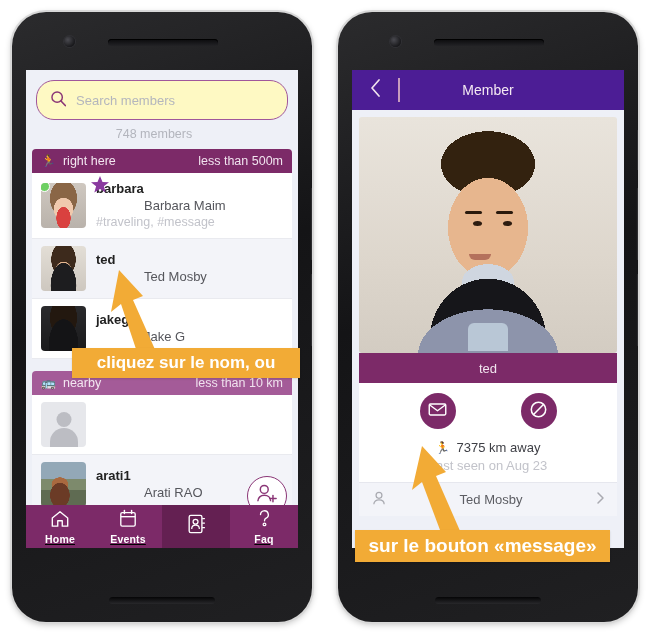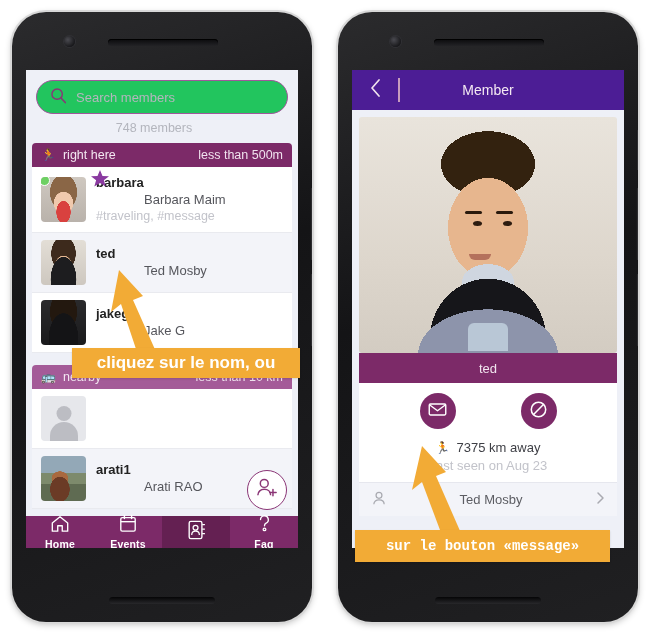--- a/index.html
+++ b/index.html
@@ -54,22 +54,22 @@
 
   .screen {
     position:absolute; top:58px; left:14px;
     width:272px; height:478px;
     background:#eef0f7; overflow:hidden;
   }
 
   
   .search-wrap { padding: 10px 10px 0 10px; background:#eef0f7; }
   .search-bar {
-    height:34px; border:1.5px solid #a0579b; border-radius:18px;
-    background:#22c55e; display:flex; align-items:center; gap:9px;
+    height:40px; border:1.5px solid #a0579b; border-radius:18px;
+    background:#fef9c3; display:flex; align-items:center; gap:9px;
     padding: 0 13px;
   }
   .search-bar .sicon { flex:0 0 auto; display:block; }
   .search-input {
     border:0; outline:0; background:transparent; width:100%;
     font-family:"Liberation Sans", sans-serif; font-size:13px; color:#555;
   }
   .search-input::placeholder { color:#b4b6bd; }
   .members-count {
     text-align:center; color:#b3b5bd; font-size:12.5px;
@@ -136,22 +136,22 @@
   .tags { font-size:12.5px; color:#c2c3ca; line-height:1.32; }
 
   .add-fab {
     position:absolute; right:5px; bottom:-2px; width:40px; height:40px;
     border-radius:50%; background:#fff; border:1.6px solid #8a3576;
     display:flex; align-items:center; justify-content:center; z-index:5;
   }
 
   
   .tabbar {
-    position:absolute; left:0; right:0; bottom:0; height:32px;
-    background:#7c2a68; display:flex; z-index:12;
+    position:absolute; left:0; right:0; bottom:0; height:43px;
+    background:#7c2a68; display:flex; z-index:12;text-decoration:underline;
   }
   .tab {
     flex:1 1 0; display:flex; flex-direction:column;
     align-items:center; justify-content:center; gap:1px; color:#fff;
   }
   .tab.active { background:#642052; }
   .tab-label { font-size:10.5px; font-weight:bold; letter-spacing:.2px; }
   .you-av {
     width:18px; height:18px; border-radius:2px; border:1.5px solid #fff;
     background: radial-gradient(ellipse at 50% 62%, #f0c9ad 0 40%, transparent 41%),
@@ -214,21 +214,21 @@
   }
 
   
   .callout {
     position:absolute; background:#f2ab36; color:#fff;
     font-weight:bold; display:flex; align-items:center; justify-content:center;
     z-index:40; box-shadow:0 1px 2px rgba(0,0,0,.13);
     font-family:"Liberation Sans", sans-serif;
   }
   .callout.c1 { left:72px; top:348px; width:228px; height:30px; font-size:17px; }
-  .callout.c2 { left:355px; top:530px; width:255px; height:32px; font-size:14px;font-family:Liberation Mono, monospace; }
+  .callout.c2 { left:355px; top:530px; width:255px; height:32px; font-size:19px; }
   .arrow-svg { position:absolute; z-index:39; pointer-events:none; }
 </style>
 </head>
 <body>
 
 <div class="stage">
 
   <div class="phone left">
     <div class="phone-top">
       <div class="cam"></div>

